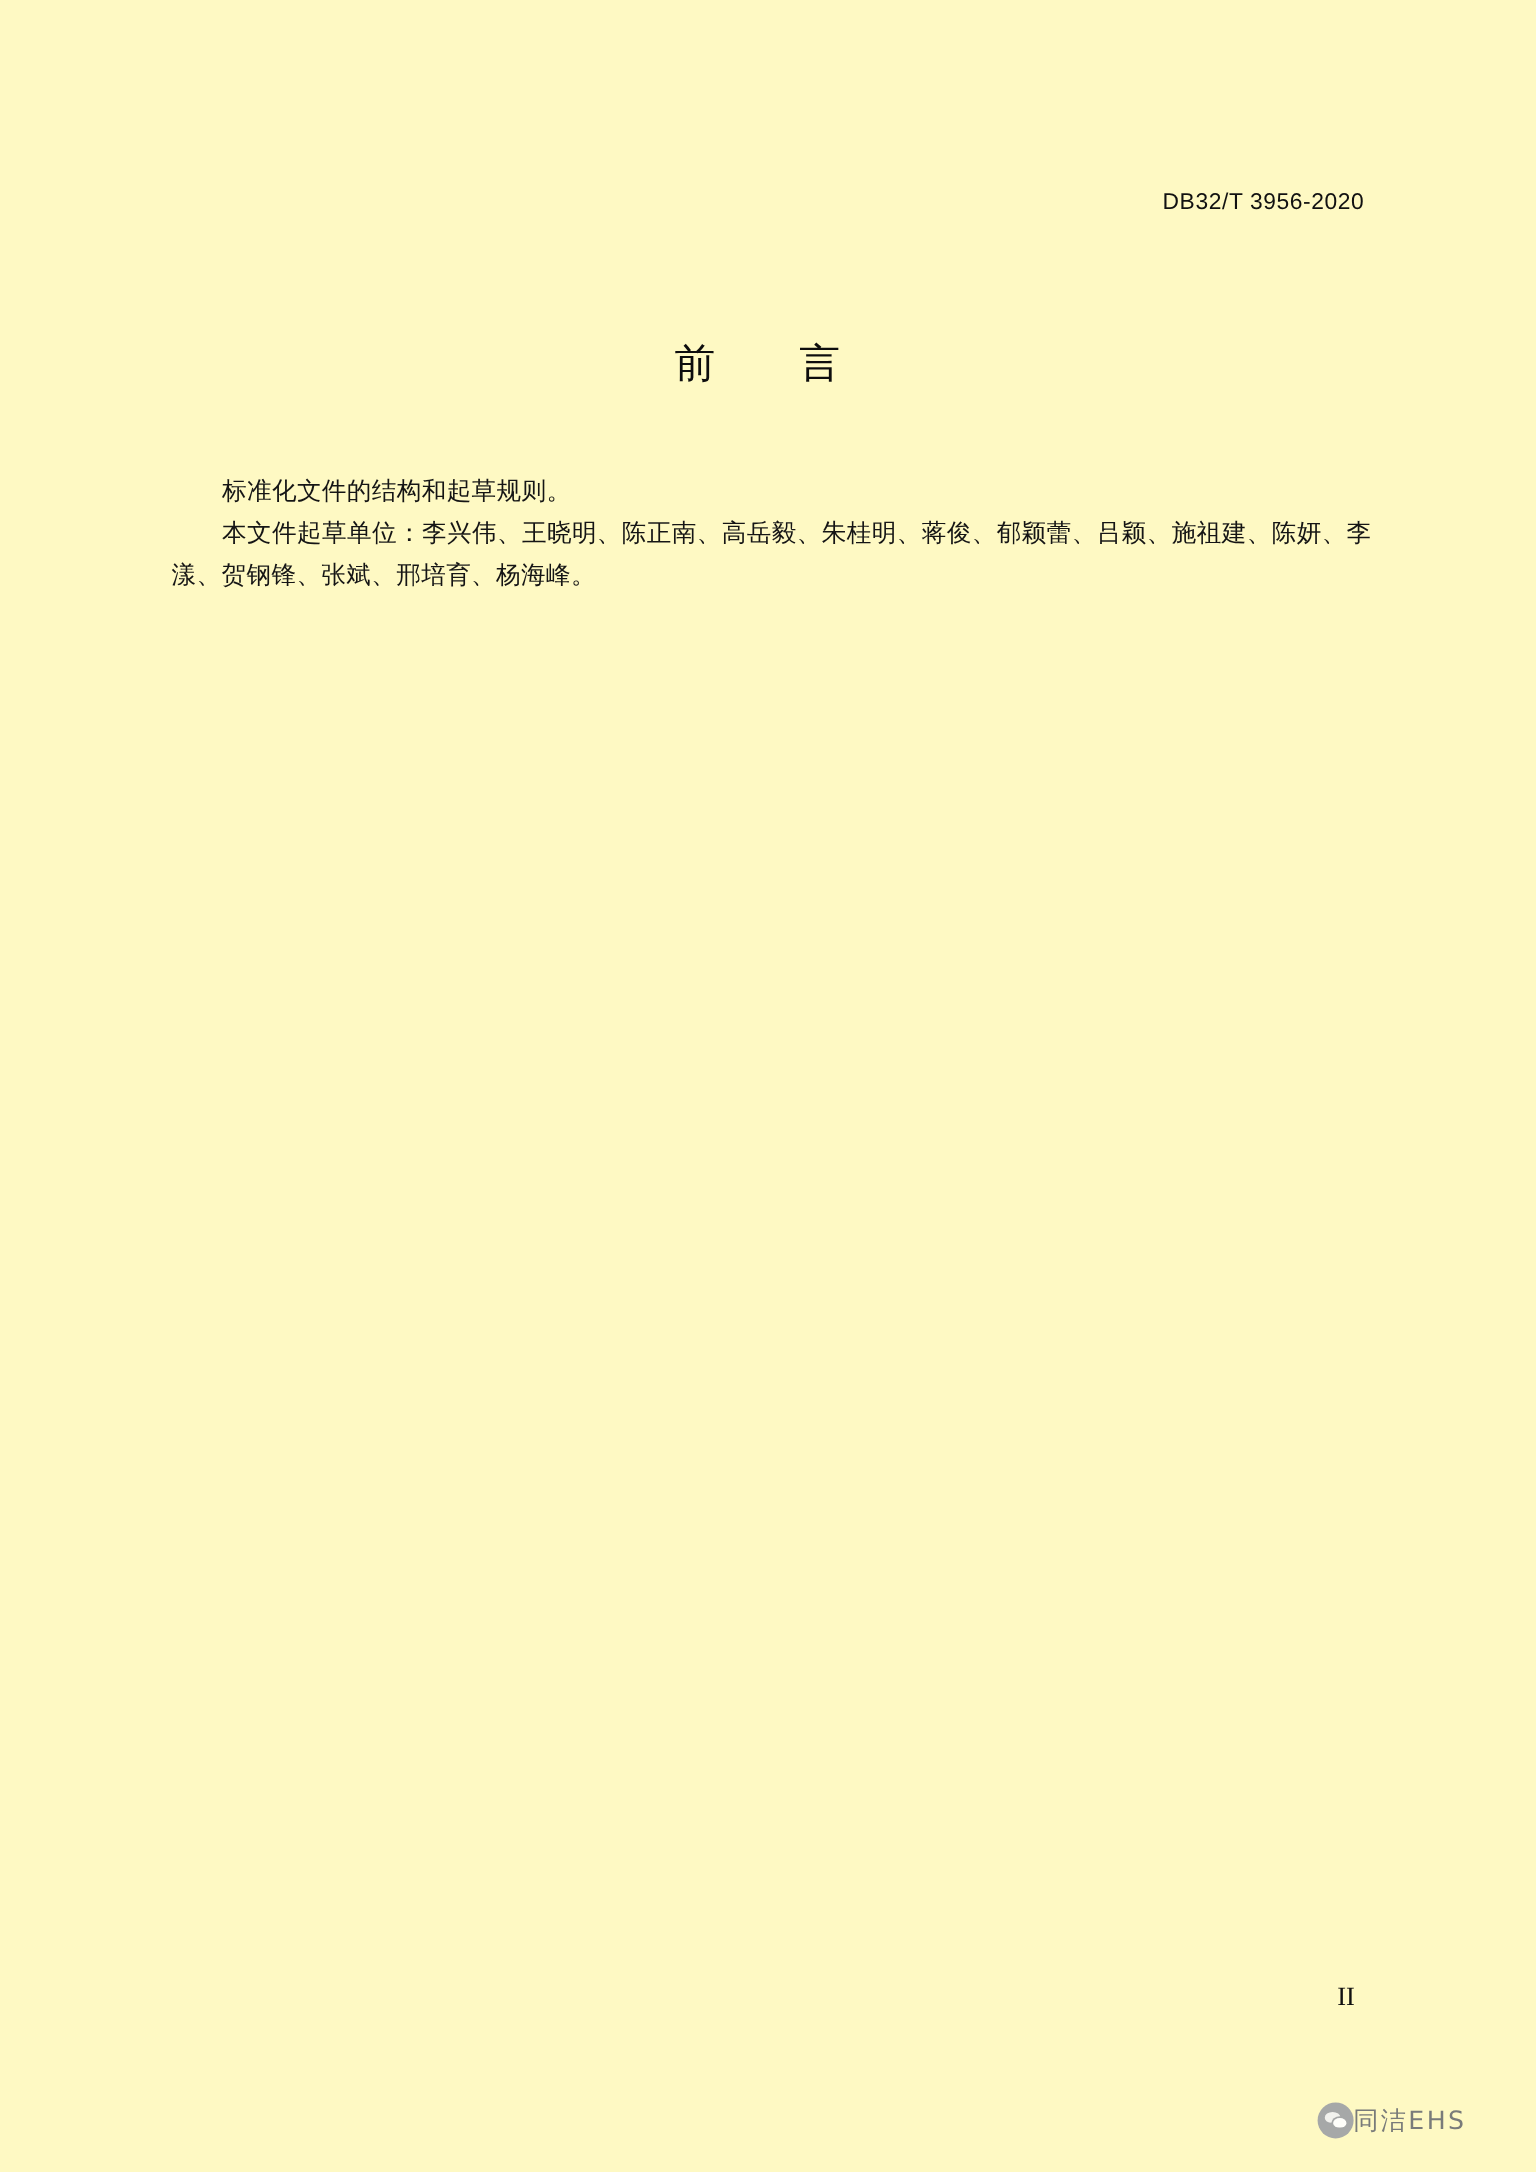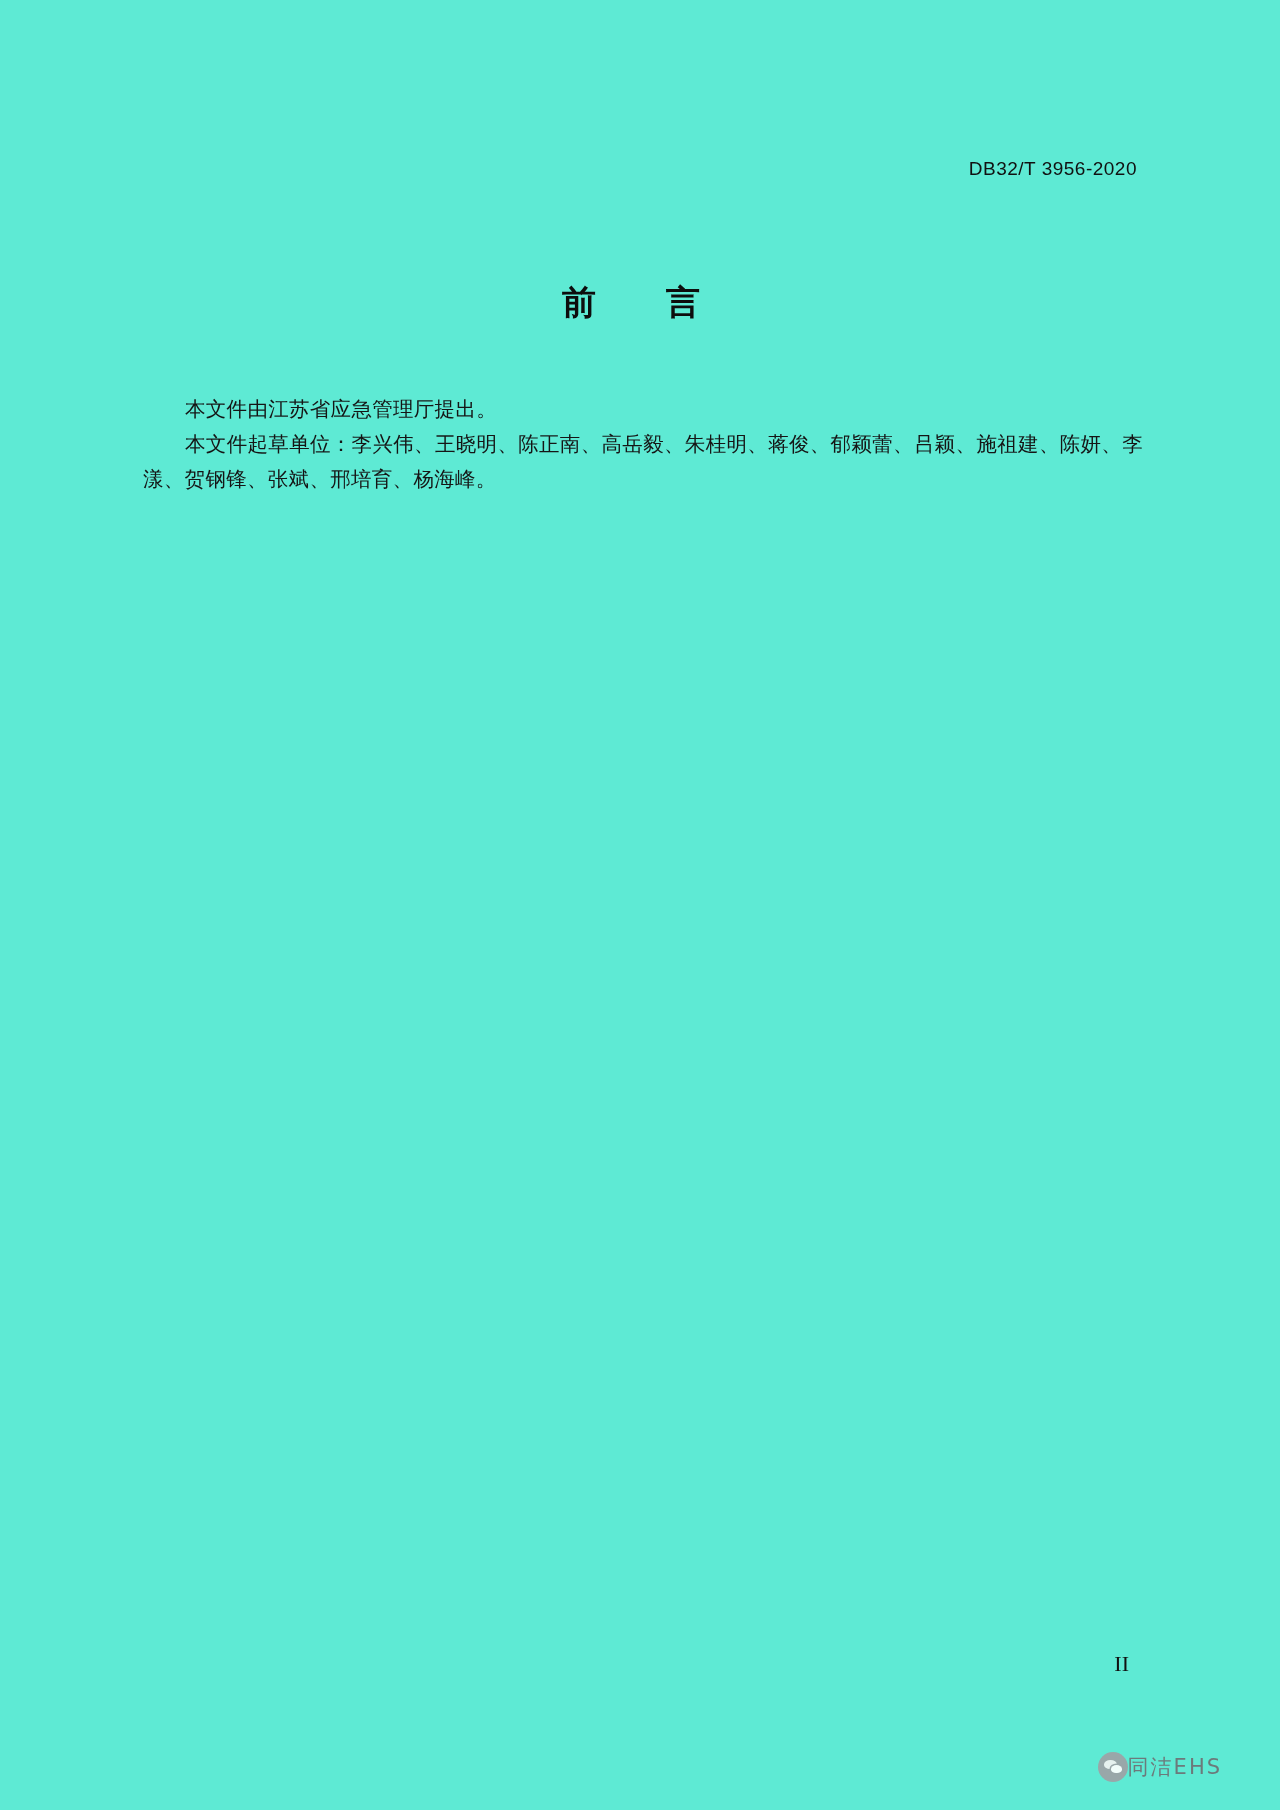--- a/index.html
+++ b/index.html
@@ -14,40 +14,40 @@
     font-family: "Liberation Serif", serif;
     color: #1a1a1a;
     overflow: hidden;
   }
   .page {
     position: absolute;
     left: 0;
     top: 0;
     width: 1280px;
     height: 1810px;
-    background: #5eead4;
+    background: #fef9c3;
   }
   .header-code {
     position: absolute;
     top: 158px;
     right: 143px;
     font-family: "Liberation Sans", sans-serif;
     font-size: 19px;
     letter-spacing: 0.5px;
     color: #111;
     white-space: nowrap;
   }
   .doc-title {
     position: absolute;
     top: 280px;
     left: 0;
     width: 1280px;
     text-align: center;
     font-family: "DejaVu Serif", serif;
-    font-weight: bold;
+    font-weight: normal;
     font-size: 34px;
     letter-spacing: 18px;
     color: #0d0d0d;
   }
   .content {
     position: absolute;
     top: 392px;
     left: 143px;
     width: 1000px;
   }
@@ -118,21 +118,21 @@
 </head>
 <body>
 
 <div class="page">
 
   <div class="header-code">DB32/T 3956-2020</div>
 
   <div class="doc-title">前　言</div>
 
   <div class="content">
-    <p class="para indent">本文件由江苏省应急管理厅提出。</p>
+    <p class="para indent">标准化文件的结构和起草规则。</p>
     <p class="para indent">本文件起草单位：李兴伟、王晓明、陈正南、高岳毅、朱桂明、蒋俊、郁颖蕾、吕颖、施祖建、陈妍、李漾、贺钢锋、张斌、邢培育、杨海峰。</p>
   </div>
 
   <div class="page-number">II</div>
 
   <div class="watermark">
     <span class="wechat-badge"></span>
     <span class="wm-text">同洁EHS</span>
   </div>
 

